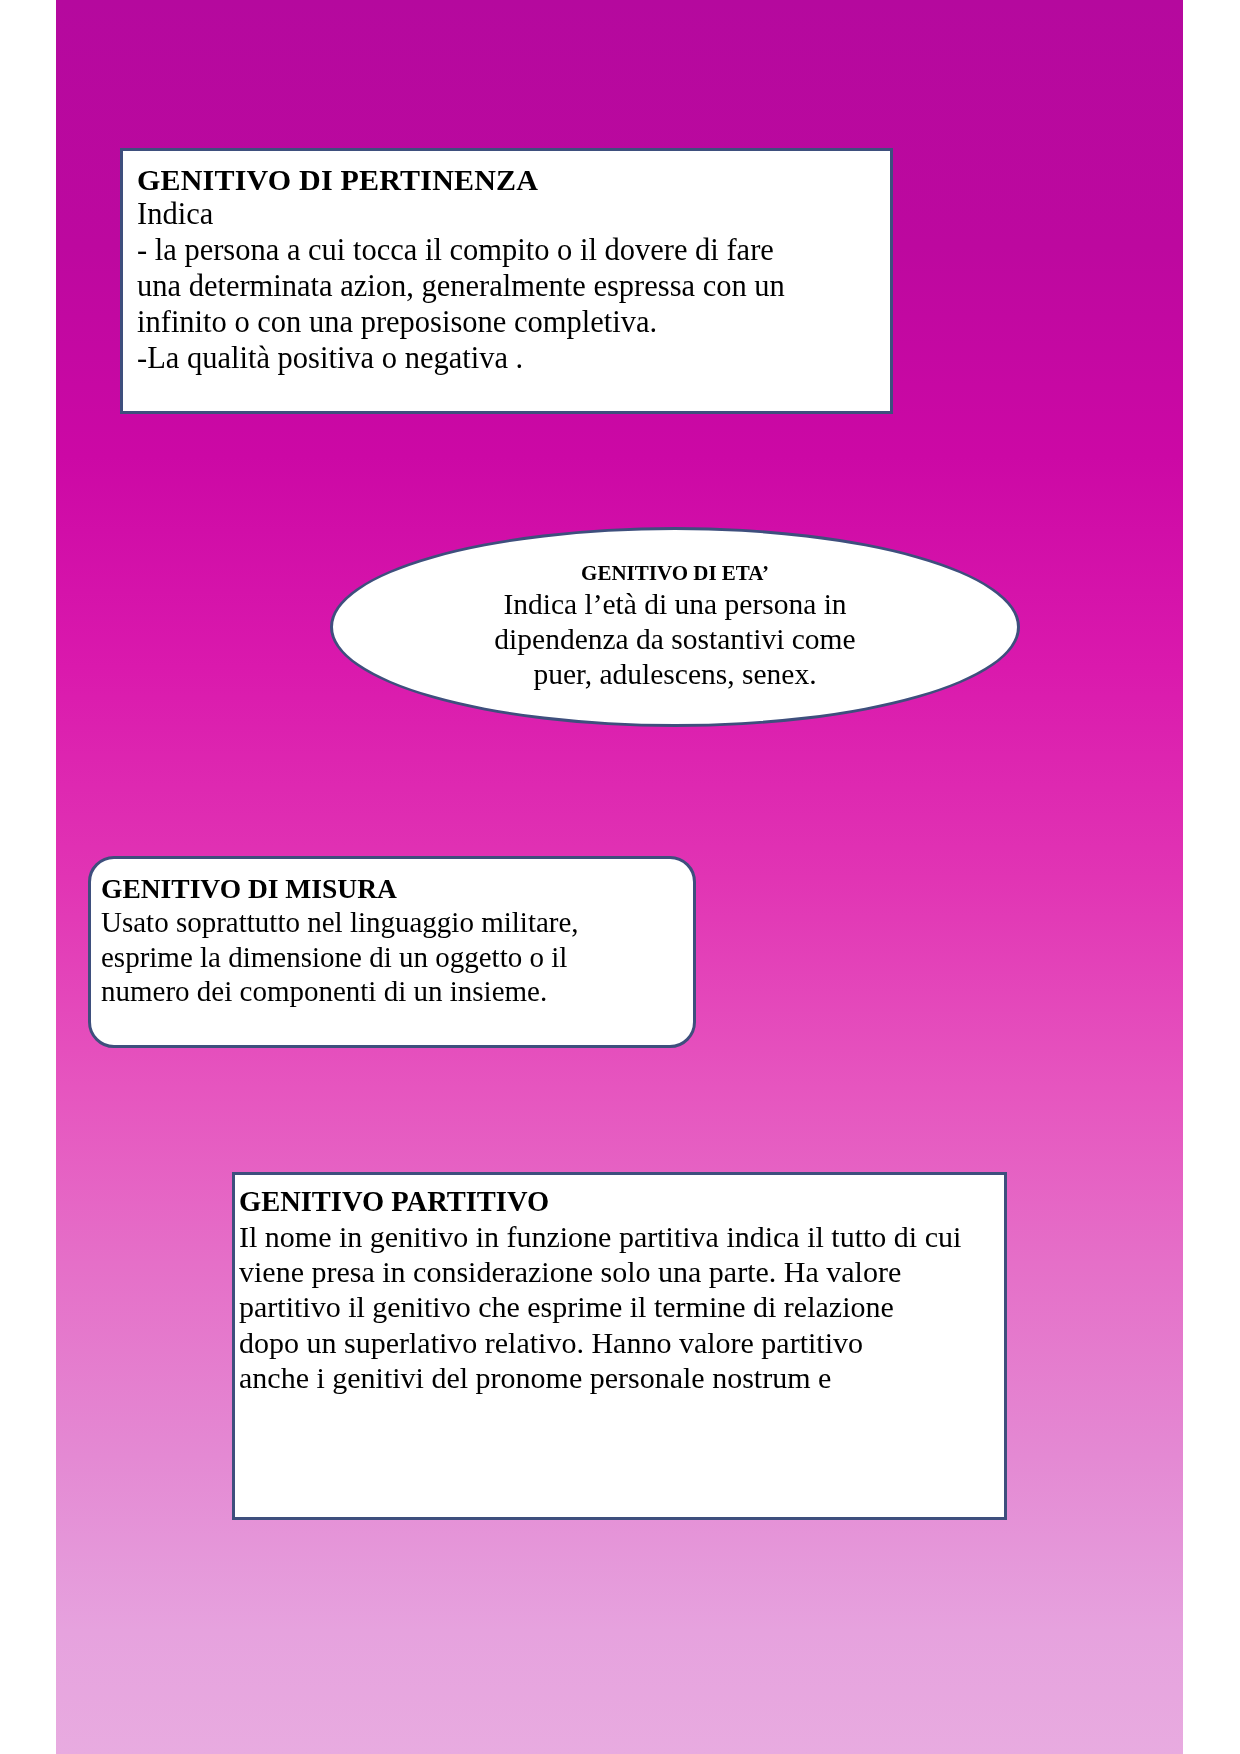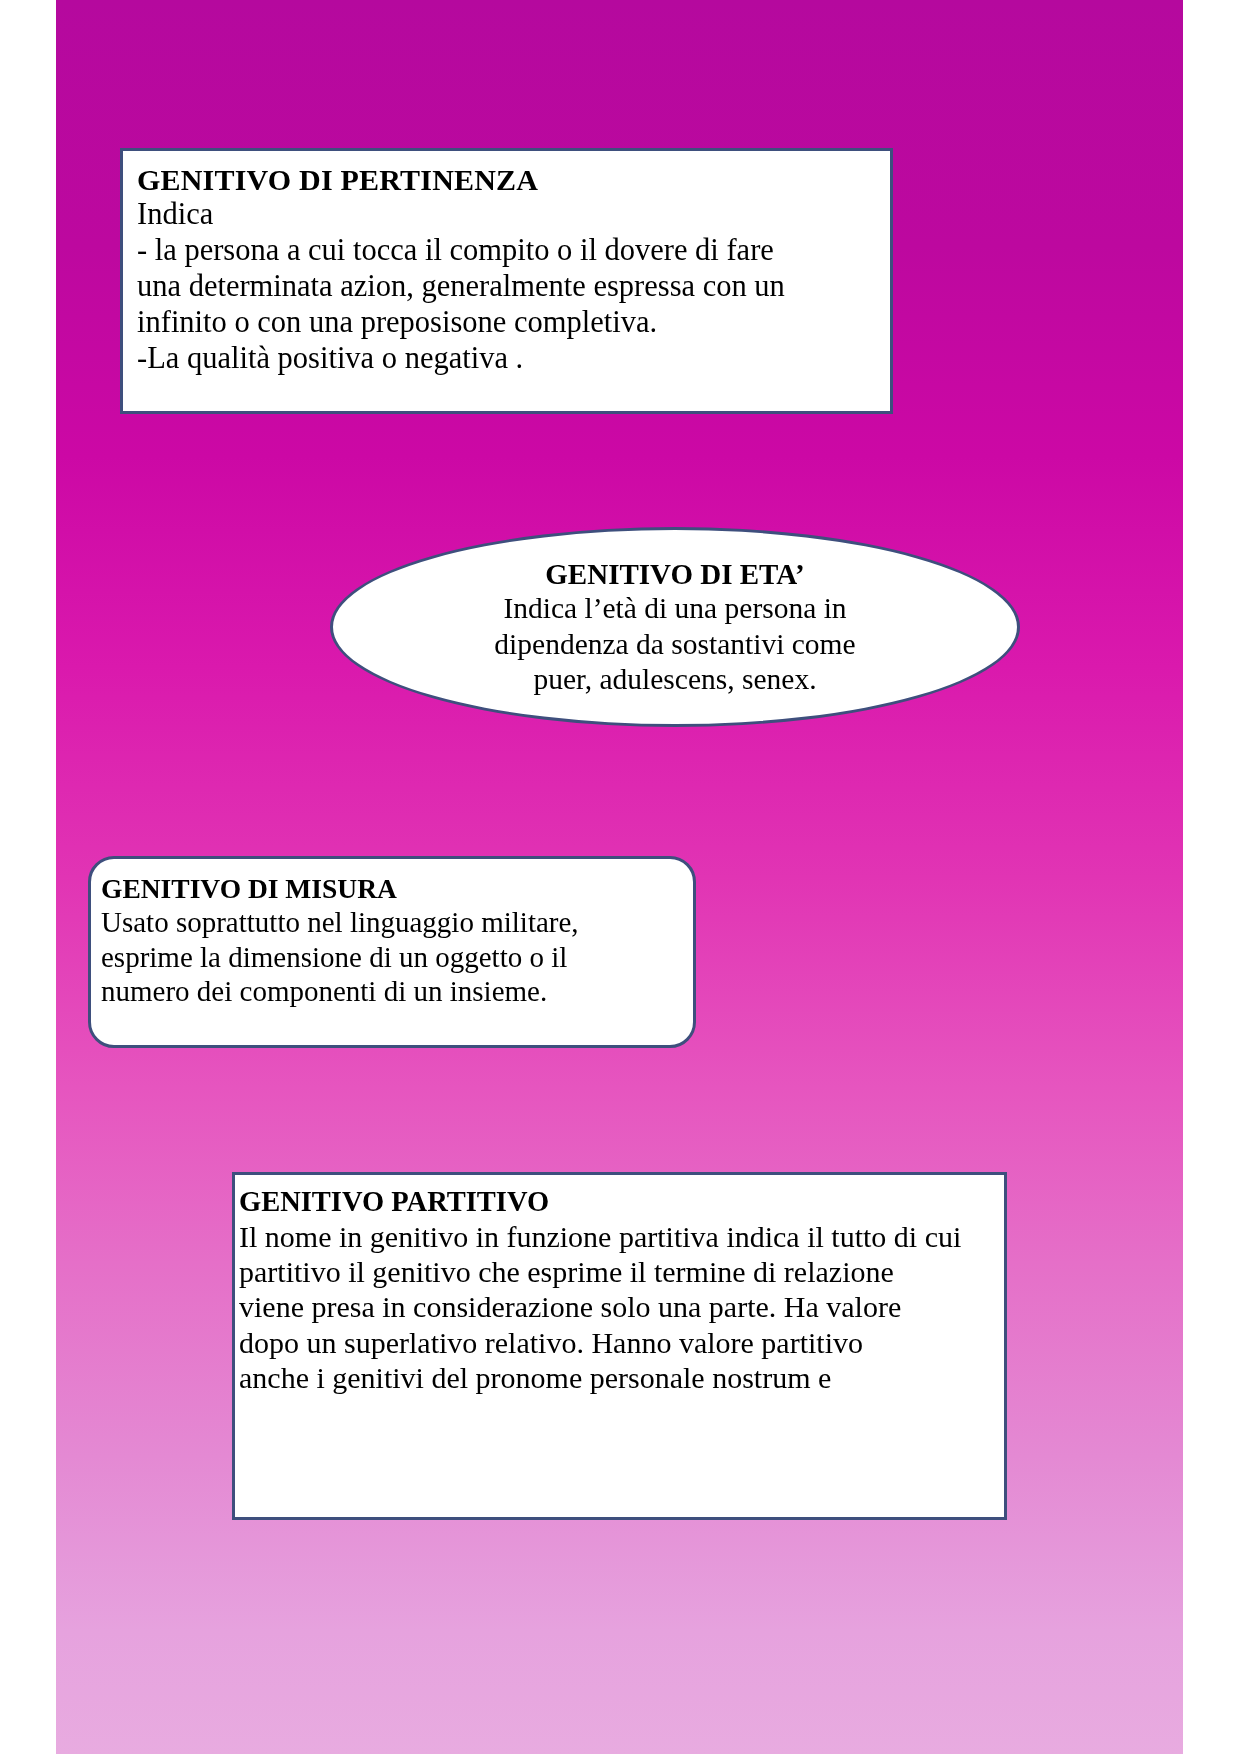--- a/index.html
+++ b/index.html
@@ -78,21 +78,21 @@
     border-radius: 50% / 50%;
     box-sizing: border-box;
     text-align: center;
     color: #000;
     line-height: 1.2;
     display: flex;
     flex-direction: column;
     justify-content: center;
     align-items: center;
   }
-  #box-eta .title { font-weight: bold; font-size: 29px; display:block; }
+  #box-eta .title { font-weight: bold; font-size: 21px; display:block; }
   #box-eta .body  { font-size: 29.5px; display:block; }
 
   
   #box-misura {
     left: 88px;
     top: 856px;
     width: 608px;
     height: 192px;
     border-radius: 26px;
     font-size: 29px;
@@ -139,17 +139,17 @@
 <div class="callout" id="box-misura">
   <span class="title">GENITIVO DI  MISURA</span>
   <span class="body nowrapline">Usato soprattutto nel linguaggio militare,</span>
   <span class="body nowrapline">esprime la dimensione di un oggetto o il</span>
   <span class="body nowrapline">numero dei componenti di un insieme.</span>
 </div>
 
 <div class="callout" id="box-partitivo">
   <span class="title">GENITIVO PARTITIVO</span>
   <span class="body nowrapline">Il nome in genitivo in funzione partitiva indica il tutto di cui</span>
+  <span class="body nowrapline">viene presa in considerazione solo una parte. Ha valore</span>
   <span class="body nowrapline">partitivo il genitivo che esprime il termine di relazione</span>
-  <span class="body nowrapline">viene presa in considerazione solo una parte. Ha valore</span>
   <span class="body nowrapline">dopo un superlativo relativo. Hanno valore partitivo</span>
   <span class="body nowrapline">anche i genitivi del pronome personale nostrum e</span>
 </div>
 
 </body></html>

